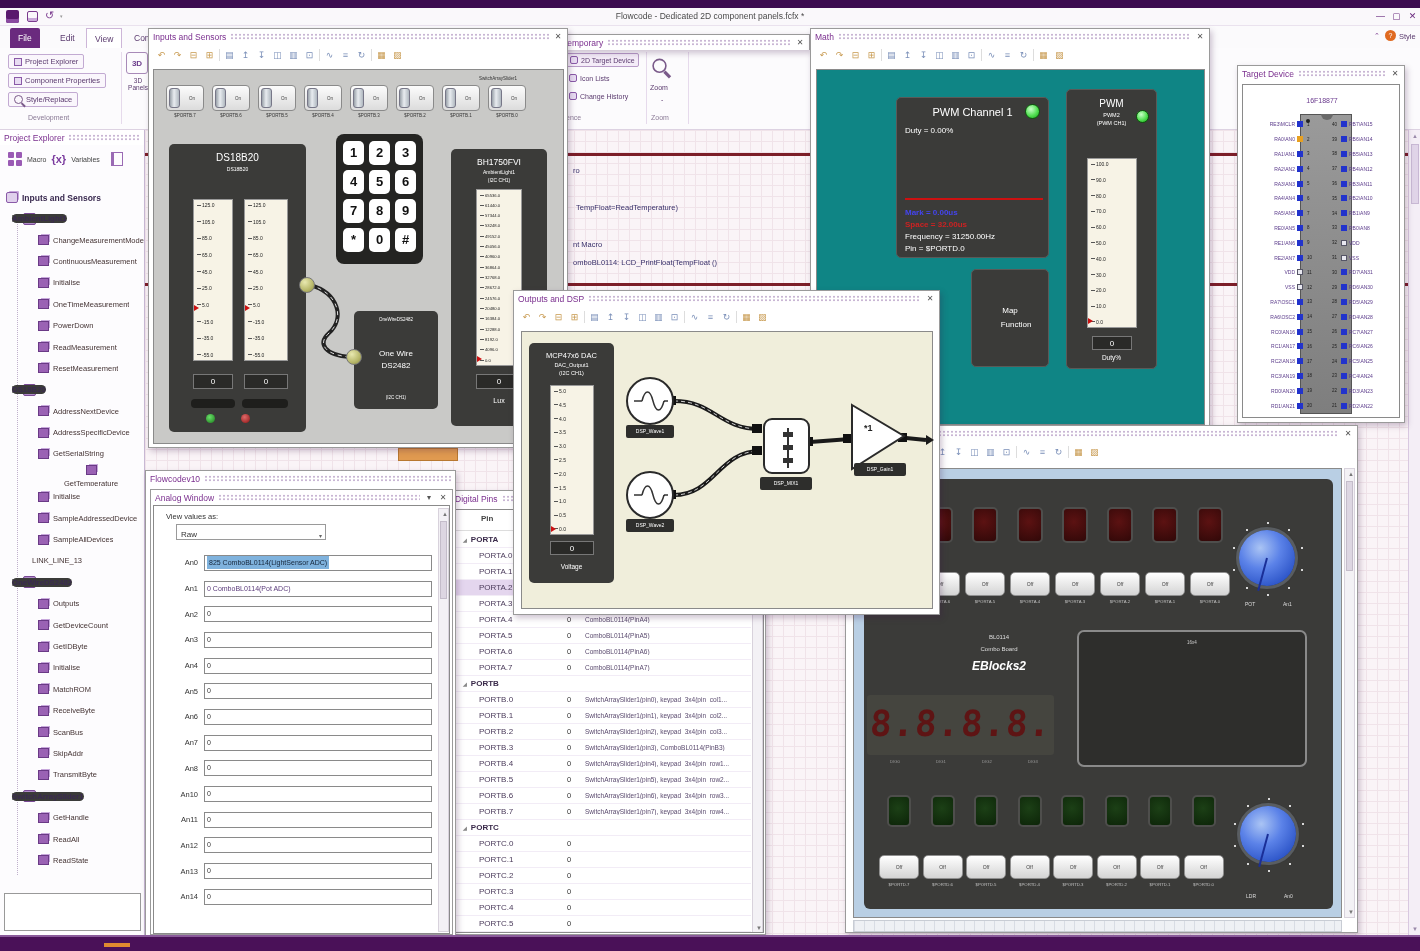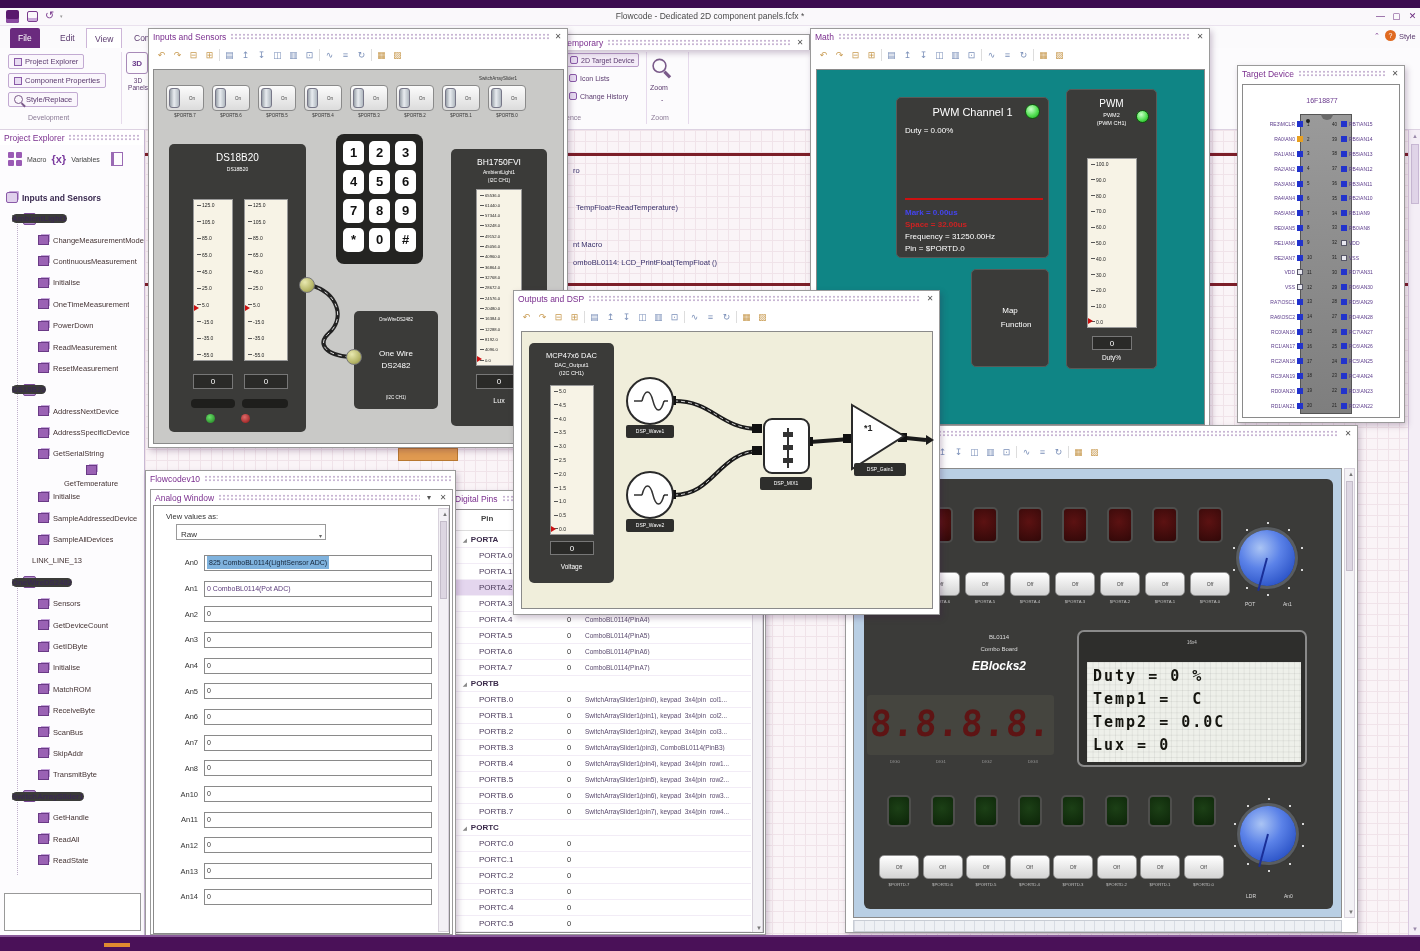--- a/index.html
+++ b/index.html
@@ -318,21 +318,21 @@
         <div class="trow" style="padding-left: 26px;">
           <div class="tree-label">LINK_LINE_13</div>
         </div>
         <div class="trow" style="padding-left: 6px;">
           <div class="expander"></div>
           <div class="ic-comp"></div>
           <div class="tree-label comp">OneWireDS2482</div>
         </div>
         <div class="trow" style="padding-left: 32px;">
           <div class="ic-macro"></div>
-          <div class="tree-label">Sensors</div>
+          <div class="tree-label">Outputs</div>
         </div>
         <div class="trow" style="padding-left: 32px;">
           <div class="ic-macro"></div>
           <div class="tree-label">GetDeviceCount</div>
         </div>
         <div class="trow" style="padding-left: 32px;">
           <div class="ic-macro"></div>
           <div class="tree-label">GetIDByte</div>
         </div>
         <div class="trow" style="padding-left: 32px;">
@@ -1281,26 +1281,20 @@
         <div class="abs" style="left:60px;top:180px;width:150px;text-align:center;font-size:12px;font-weight:bold;font-style:italic;color:#fff;">EBlocks2</div>
         <div id="seg-digits"><span>8.</span><span>8.</span><span>8.</span><span>8.</span></div>
         <div id="seg-labels">
             <div class="seg-lbl" style="left: 8px;">DIG0</div>
             <div class="seg-lbl" style="left: 54px;">DIG1</div>
             <div class="seg-lbl" style="left: 100px;">DIG2</div>
             <div class="seg-lbl" style="left: 146px;">DIG3</div>
           </div>
         <div id="lcd-frame">
           <div class="abs" style="left:0;top:8px;width:226px;text-align:center;font-size:4.5px;color:#ccc;">16x4</div>
-          <div id="lcd-screen">
-              <div class="lcd-line">Duty = 0 %</div>
-              <div class="lcd-line">Temp1 =  C</div>
-              <div class="lcd-line">Temp2 = 0.0C</div>
-              <div class="lcd-line">Lux = 0</div>
-            </div>
         </div>
         <div id="leds-bottom">
             <div class="led-g" style="left: 23px; top: 316px;"></div>
             <div class="led-g" style="left: 66.5px; top: 316px;"></div>
             <div class="led-g" style="left: 110px; top: 316px;"></div>
             <div class="led-g" style="left: 153.5px; top: 316px;"></div>
             <div class="led-g" style="left: 197px; top: 316px;"></div>
             <div class="led-g" style="left: 240.5px; top: 316px;"></div>
             <div class="led-g" style="left: 284px; top: 316px;"></div>
             <div class="led-g" style="left: 327.5px; top: 316px;"></div>

